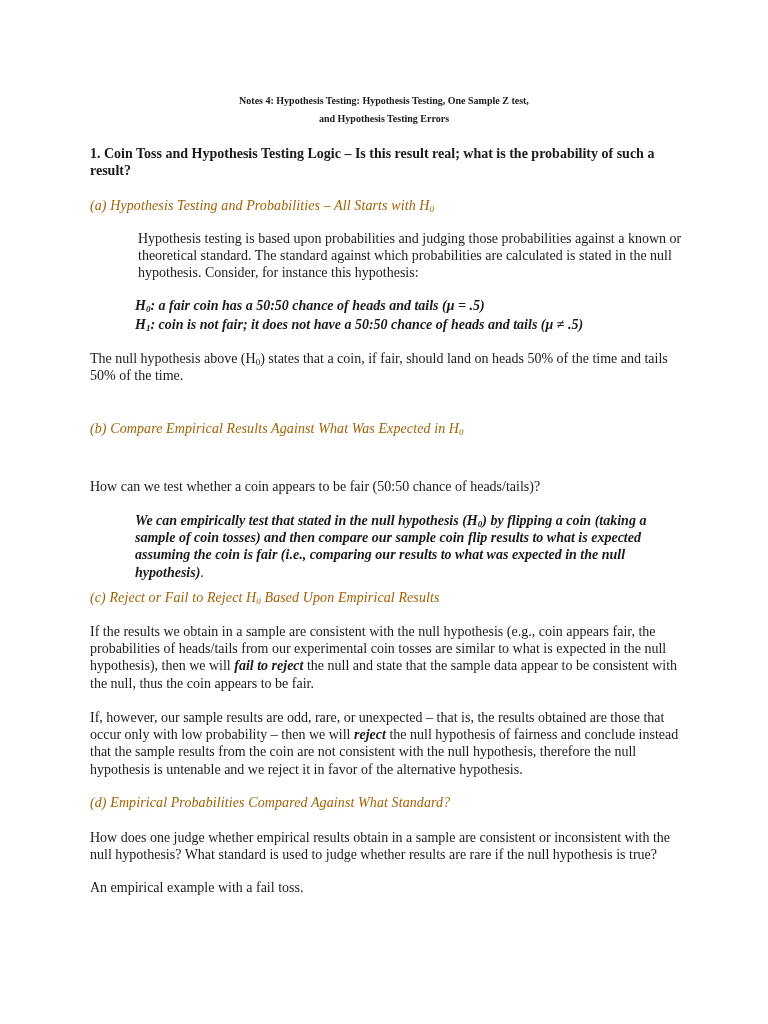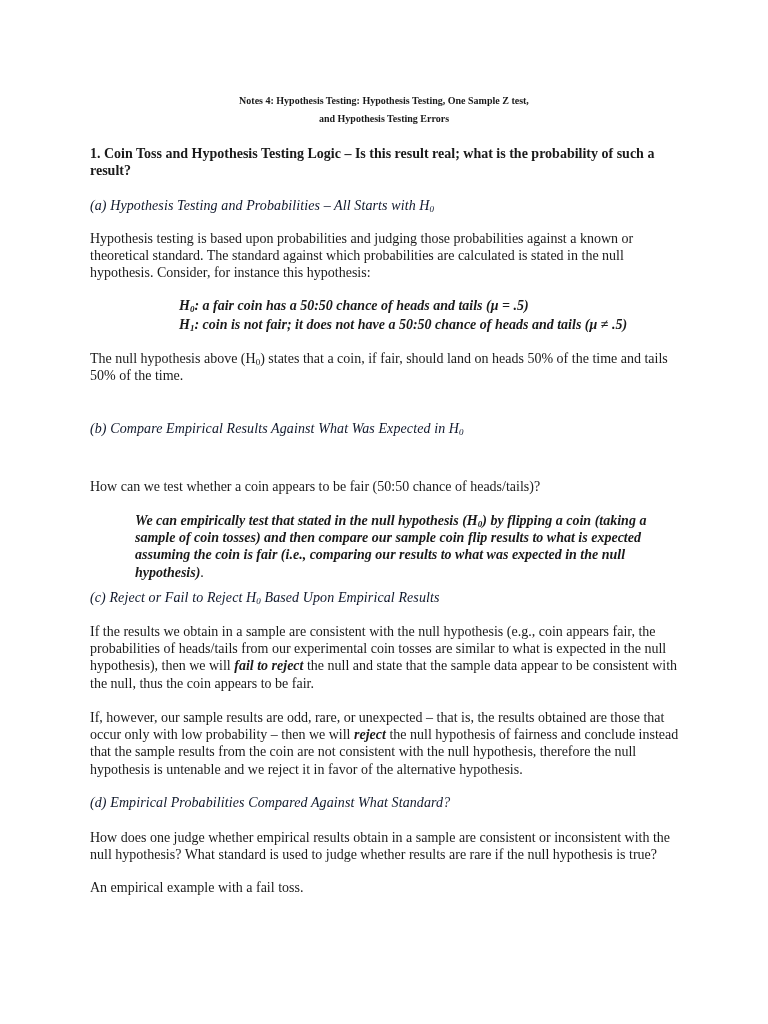--- a/index.html
+++ b/index.html
@@ -39,39 +39,38 @@
     line-height: 18px;
   }
   .title span { display: block; }
   .h1 {
     top: 145px;
     font-weight: bold;
     width: 590px;
   }
   .sub {
     font-style: italic;
-    color: #0f172a;
+    color: #a16207;
     font-size: 14px;
     letter-spacing: 0.1px;
   }
   .sub sub, .p sub, .hyp sub, .bi sub {
     font-size: 9px;
     line-height: 0;
     vertical-align: -2px;
   }
   .p { width: 590px; }
   .indent {
     left: 135px;
     width: 520px;
   }
   .hyp {
     font-weight: bold;
     font-style: italic;
     line-height: 18.5px;
-    margin-left: 44px;
   }
   .hyp span.line { display: block; }
   .bi {
     font-weight: bold;
     font-style: italic;
   }
   .em-bi { font-weight: bold; font-style: italic; }
   .upright { font-style: normal; font-weight: normal; }
 </style>
 </head>
@@ -81,21 +80,21 @@
 
   <div class="blk title">
     <span>Notes 4: Hypothesis Testing: Hypothesis Testing, One Sample Z test,</span>
     <span>and Hypothesis Testing Errors</span>
   </div>
 
   <p class="blk h1">1. Coin Toss and Hypothesis Testing Logic – Is this result real; what is the probability of such a result?</p>
 
   <p class="blk sub" style="top:197px;"><span>(a) Hypothesis Testing and Probabilities – All Starts with H</span><sub>0</sub></p>
 
-  <p class="blk p" style="top:230px;">Hypothesis testing is based upon probabilities and judging those probabilities against a known or theoretical standard. The standard against which probabilities are calculated is stated in the null hypothesis. Consider, for instance this hypothesis:</p>
+  <p class="blk p" style="top:230px;margin-left:48px;">Hypothesis testing is based upon probabilities and judging those probabilities against a known or theoretical standard. The standard against which probabilities are calculated is stated in the null hypothesis. Consider, for instance this hypothesis:</p>
 
   <div class="blk indent hyp" style="top:297px;">
     <span class="line"><span>H</span><sub>0</sub><span>: a fair coin has a 50:50 chance of heads and tails (μ = .5)</span></span>
     <span class="line"><span>H</span><sub>1</sub><span>: coin is not fair; it does not have a 50:50 chance of heads and tails (μ ≠ .5)</span></span>
   </div>
 
   <p class="blk p" style="top:350px;"><span>The null hypothesis above (H</span><sub>0</sub><span>) states that a coin, if fair, should land on heads 50% of the time and tails 50% of the time.</span></p>
 
   <p class="blk sub" style="top:420px;"><span>(b) Compare Empirical Results Against What Was Expected in H</span><sub>0</sub></p>
 

